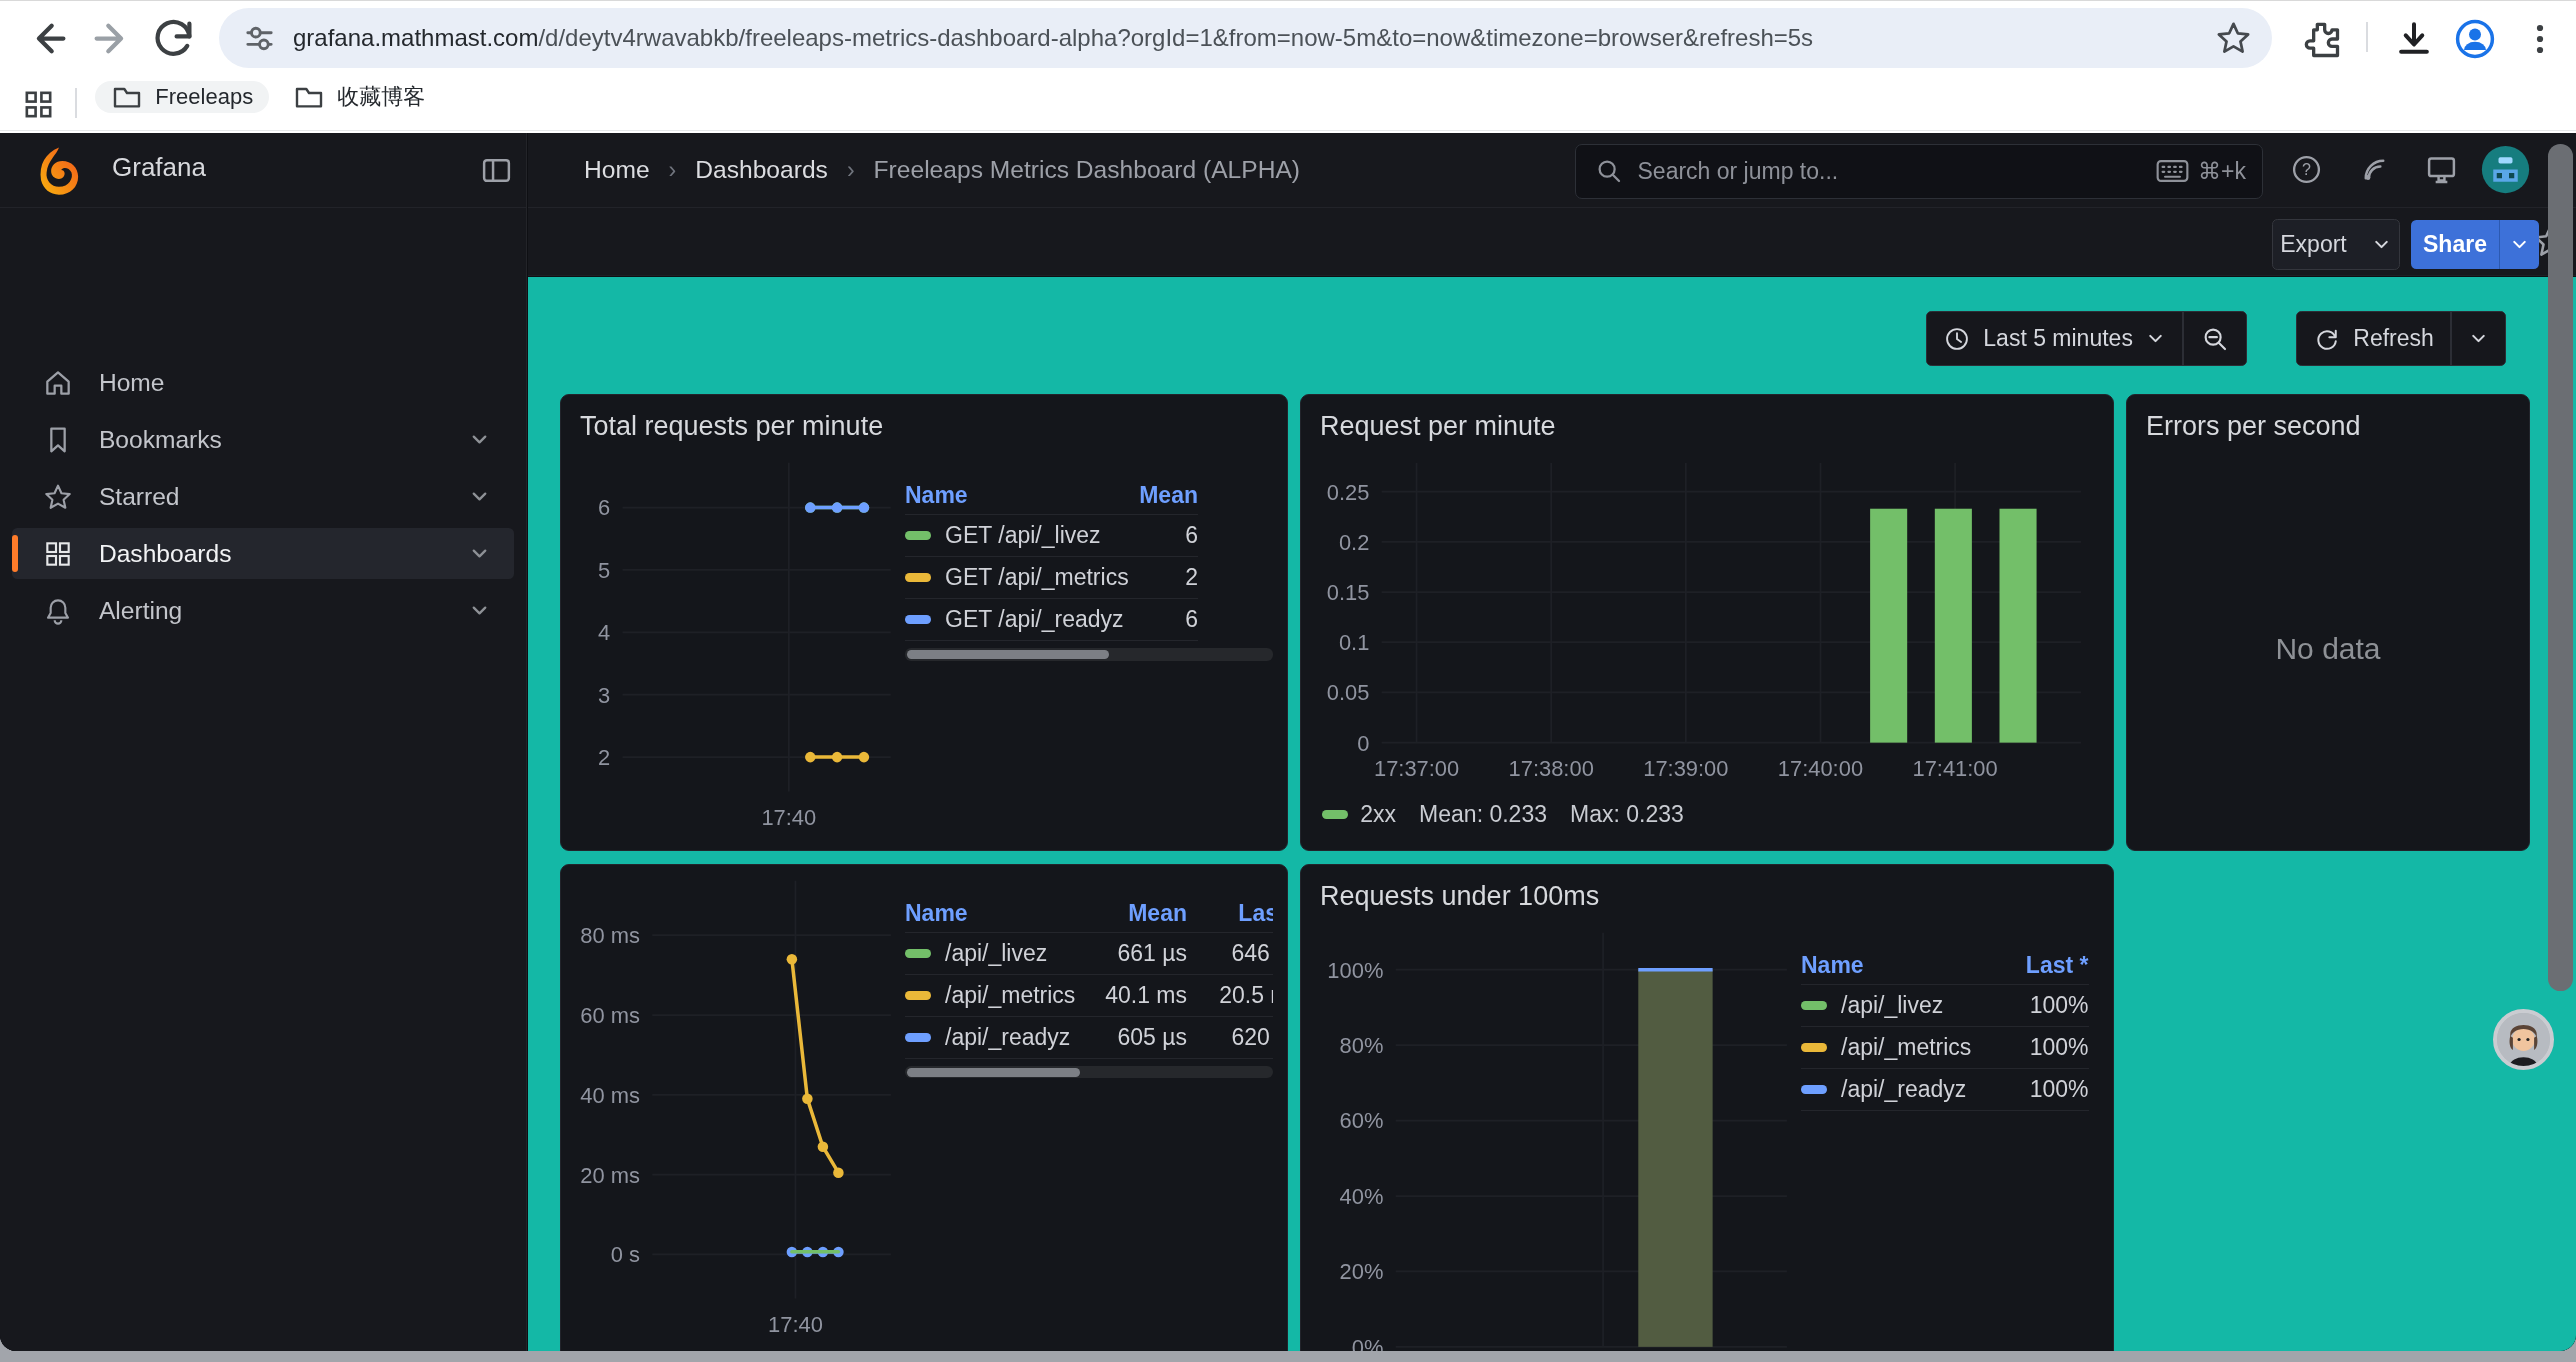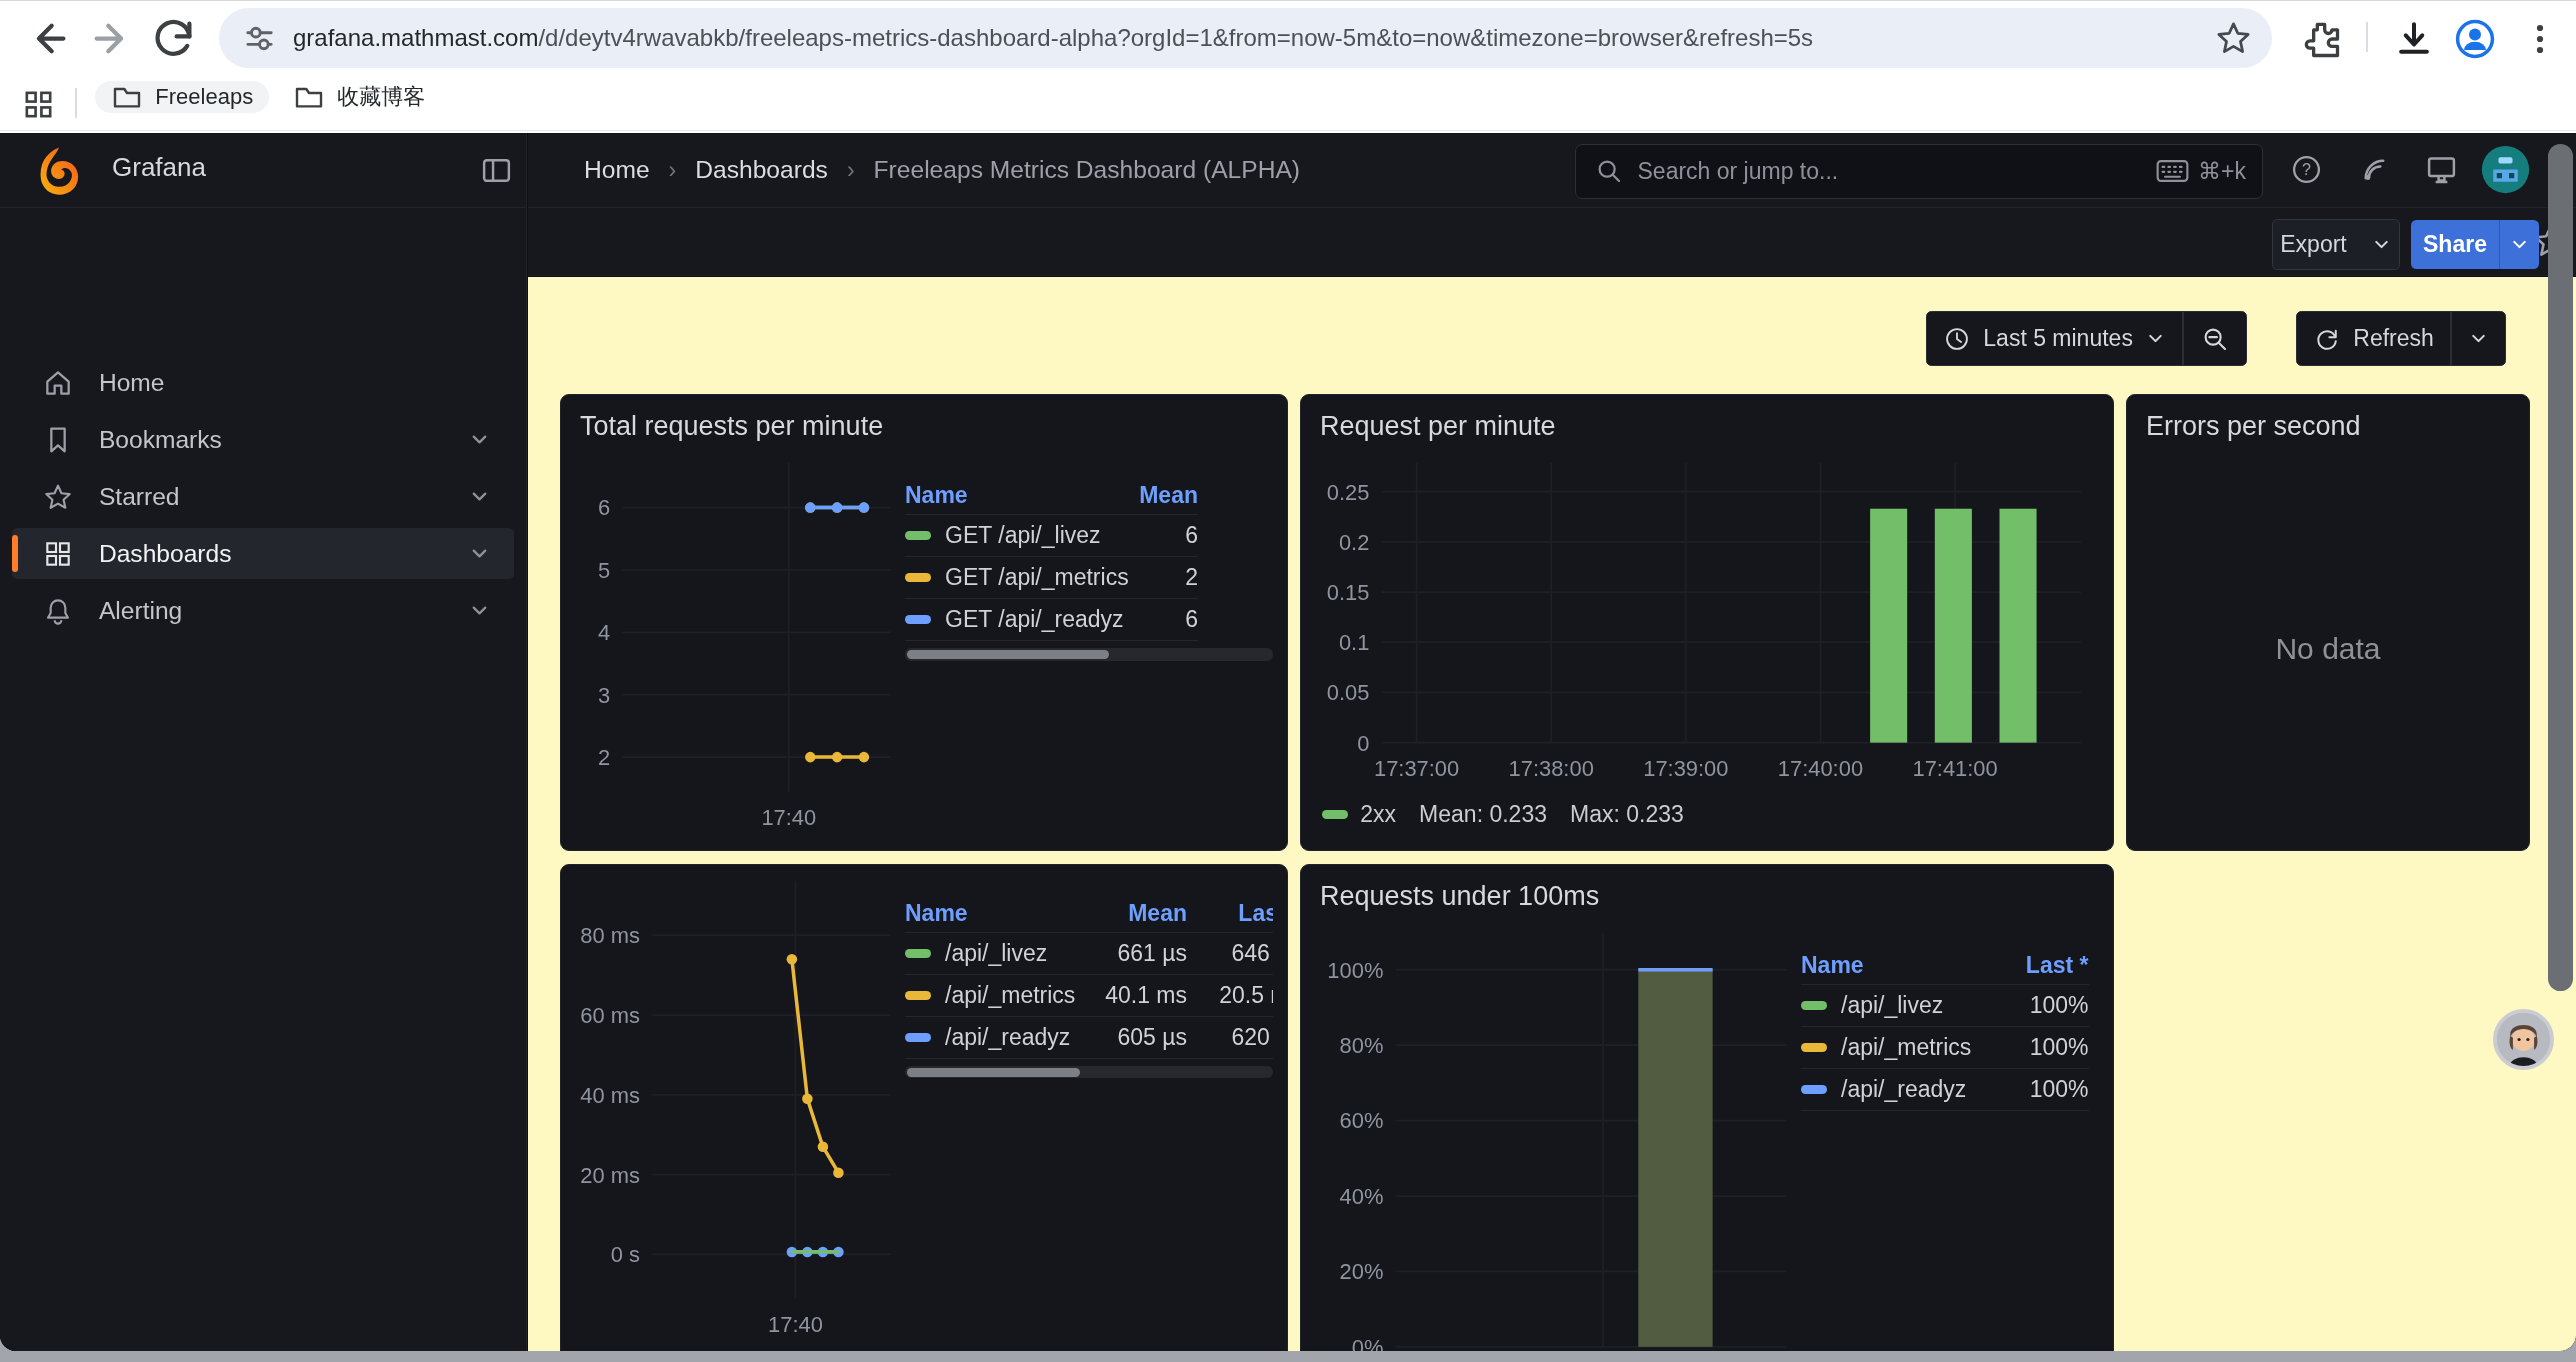--- a/index.html
+++ b/index.html
@@ -37,21 +37,21 @@
   .searchbox{position:absolute;left:1047px;top:10.5px;width:686px;height:53px;background:#101116;border:1.8px solid #2d3037;
     border-radius:7px;display:flex;align-items:center;color:#8e9199;font-size:23px;}
   .h-ico{position:absolute;top:19px;width:35px;height:35px;color:#9da0a8;}
   .toolrow{position:absolute;left:528px;top:75px;width:2048px;height:67px;background:#17181d;border-bottom:1.8px solid #1e2025;}
   .btn{display:flex;align-items:center;justify-content:center;gap:10.5px;border-radius:5.3px;font-size:23px;color:#d5d7dd;}
   .btn-outline{background:#1d1f26;border:1.8px solid #34363d;}
   .export-btn{position:absolute;left:1744px;top:10.5px;width:126px;height:49px;gap:24px;}
   .share-grp{position:absolute;left:1883px;top:12px;width:128px;height:49px;display:flex;border-radius:5.3px;overflow:hidden;}
   .share-main{flex:1;background:#3d71d9;color:#fff;font-weight:bold;display:flex;align-items:center;justify-content:center;font-size:23px;}
   .share-chev{width:39px;background:#3d71d9;border-left:1.8px solid #2c5ab2;display:flex;align-items:center;justify-content:center;color:#fff;}
-  .canvas{position:absolute;left:528px;top:144px;width:2048px;height:1075px;background:#fef9c3;overflow:hidden;}
+  .canvas{position:absolute;left:528px;top:144px;width:2048px;height:1075px;background:#14b8a6;overflow:hidden;}
   .timegrp{position:absolute;top:34px;height:53px;display:flex;background:#16171c;border:1.8px solid #2c2e35;border-radius:5.3px;
     color:#d5d7dd;font-size:23px;align-items:stretch;}
   .tseg{display:flex;align-items:center;gap:12.3px;padding:0 16px;}
   .tdiv{width:1.8px;background:#2c2e35;}
   
   .panel{position:absolute;background:#14161b;border:1.8px solid #22242b;border-radius:9px;display:flex;flex-direction:column;}
   .ptitle{padding:16px 19px 5.3px 19px;font-size:27px;color:#d7d9dd;}
   .pbody{flex:1;display:flex;min-height:0;padding:0 14px 12.3px 7px;}
   .plot{flex:1;min-width:0;position:relative;}
   .plot svg{position:absolute;inset:0;}

